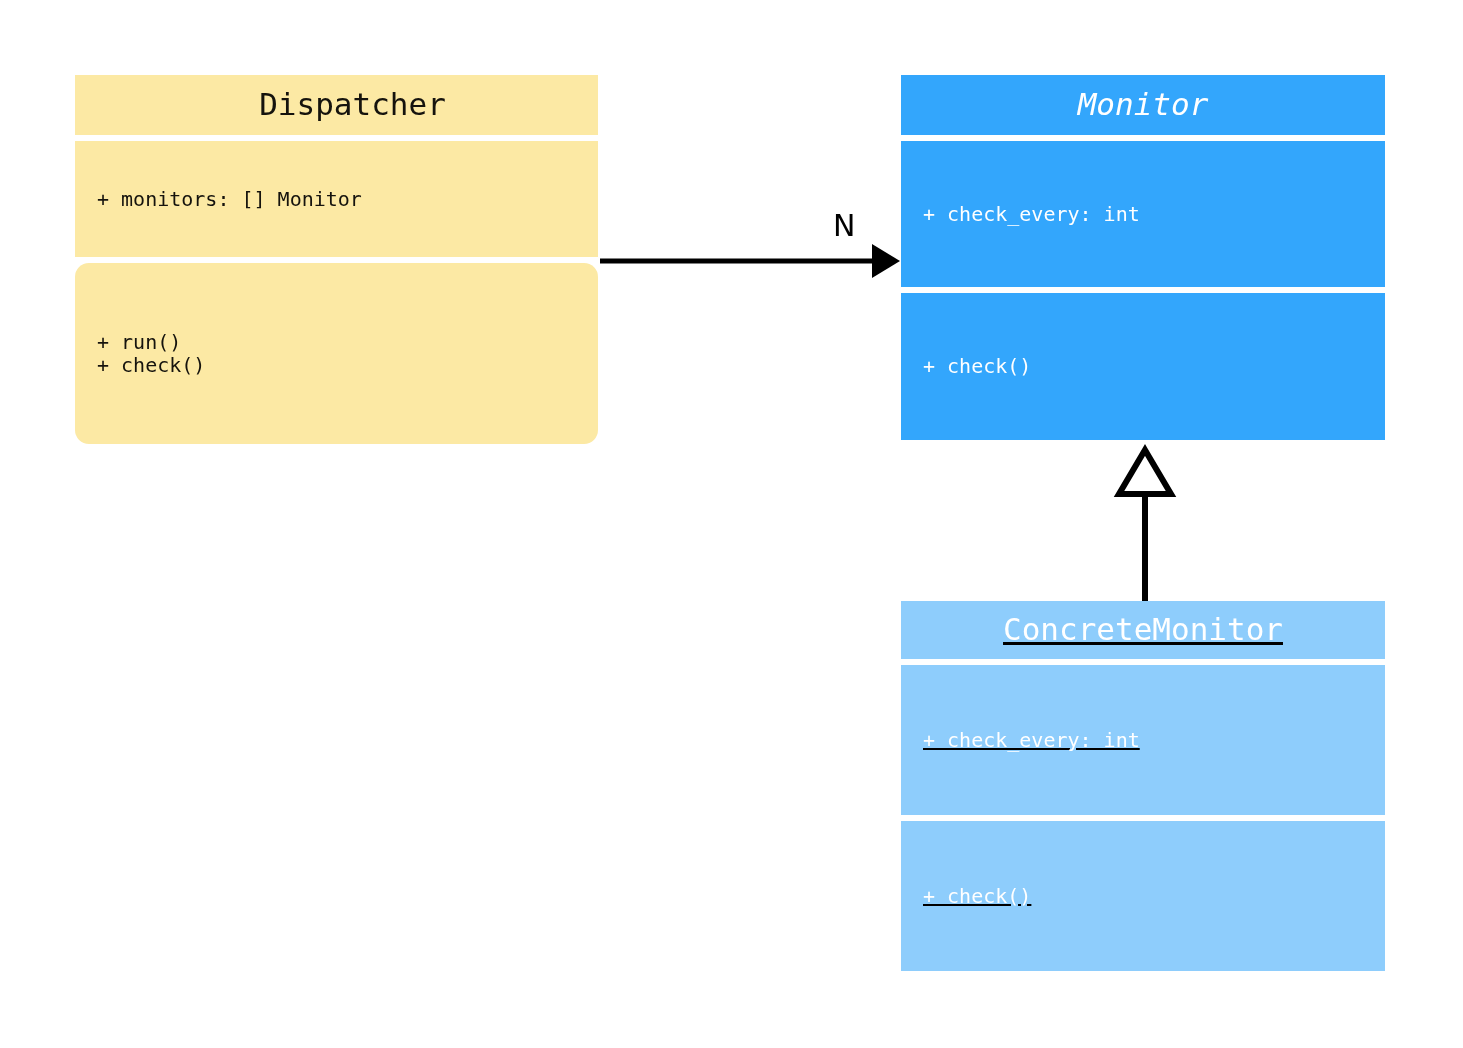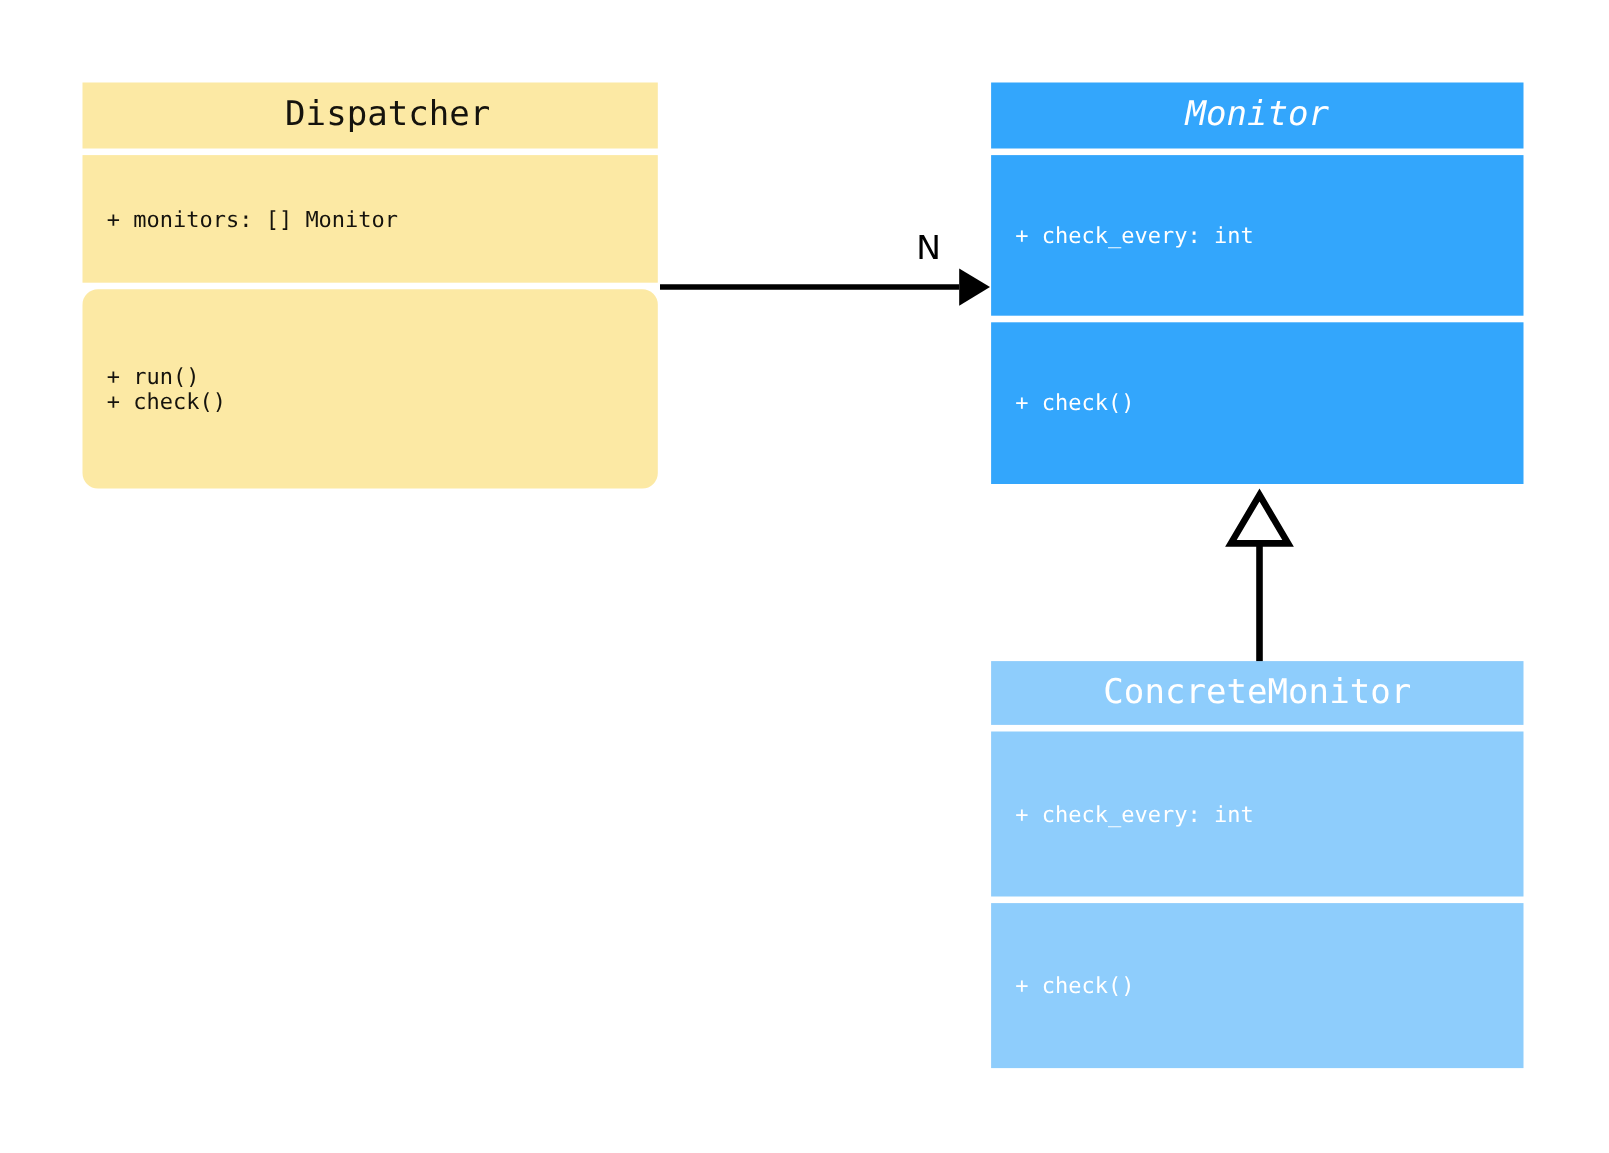--- a/index.html
+++ b/index.html
@@ -88,20 +88,21 @@
     --ink: #ffffff;
   }
   #class-monitor .c-header { height: 60px; }
   #class-monitor .c-attrs  { height: 146px; }
   #class-monitor .c-methods{ height: 147px; }
 
   #class-concretemonitor {
     left: 901px;
     top: 601px;
     width: 484px;
+    text-decoration: underline;
     --fill: #8ecdfc;
     --ink: #ffffff;
   }
   #class-concretemonitor .c-header { height: 58px; }
   #class-concretemonitor .c-attrs  { height: 150px; }
   #class-concretemonitor .c-methods{ height: 150px; }
 
   
   #edges {
     position: absolute;

